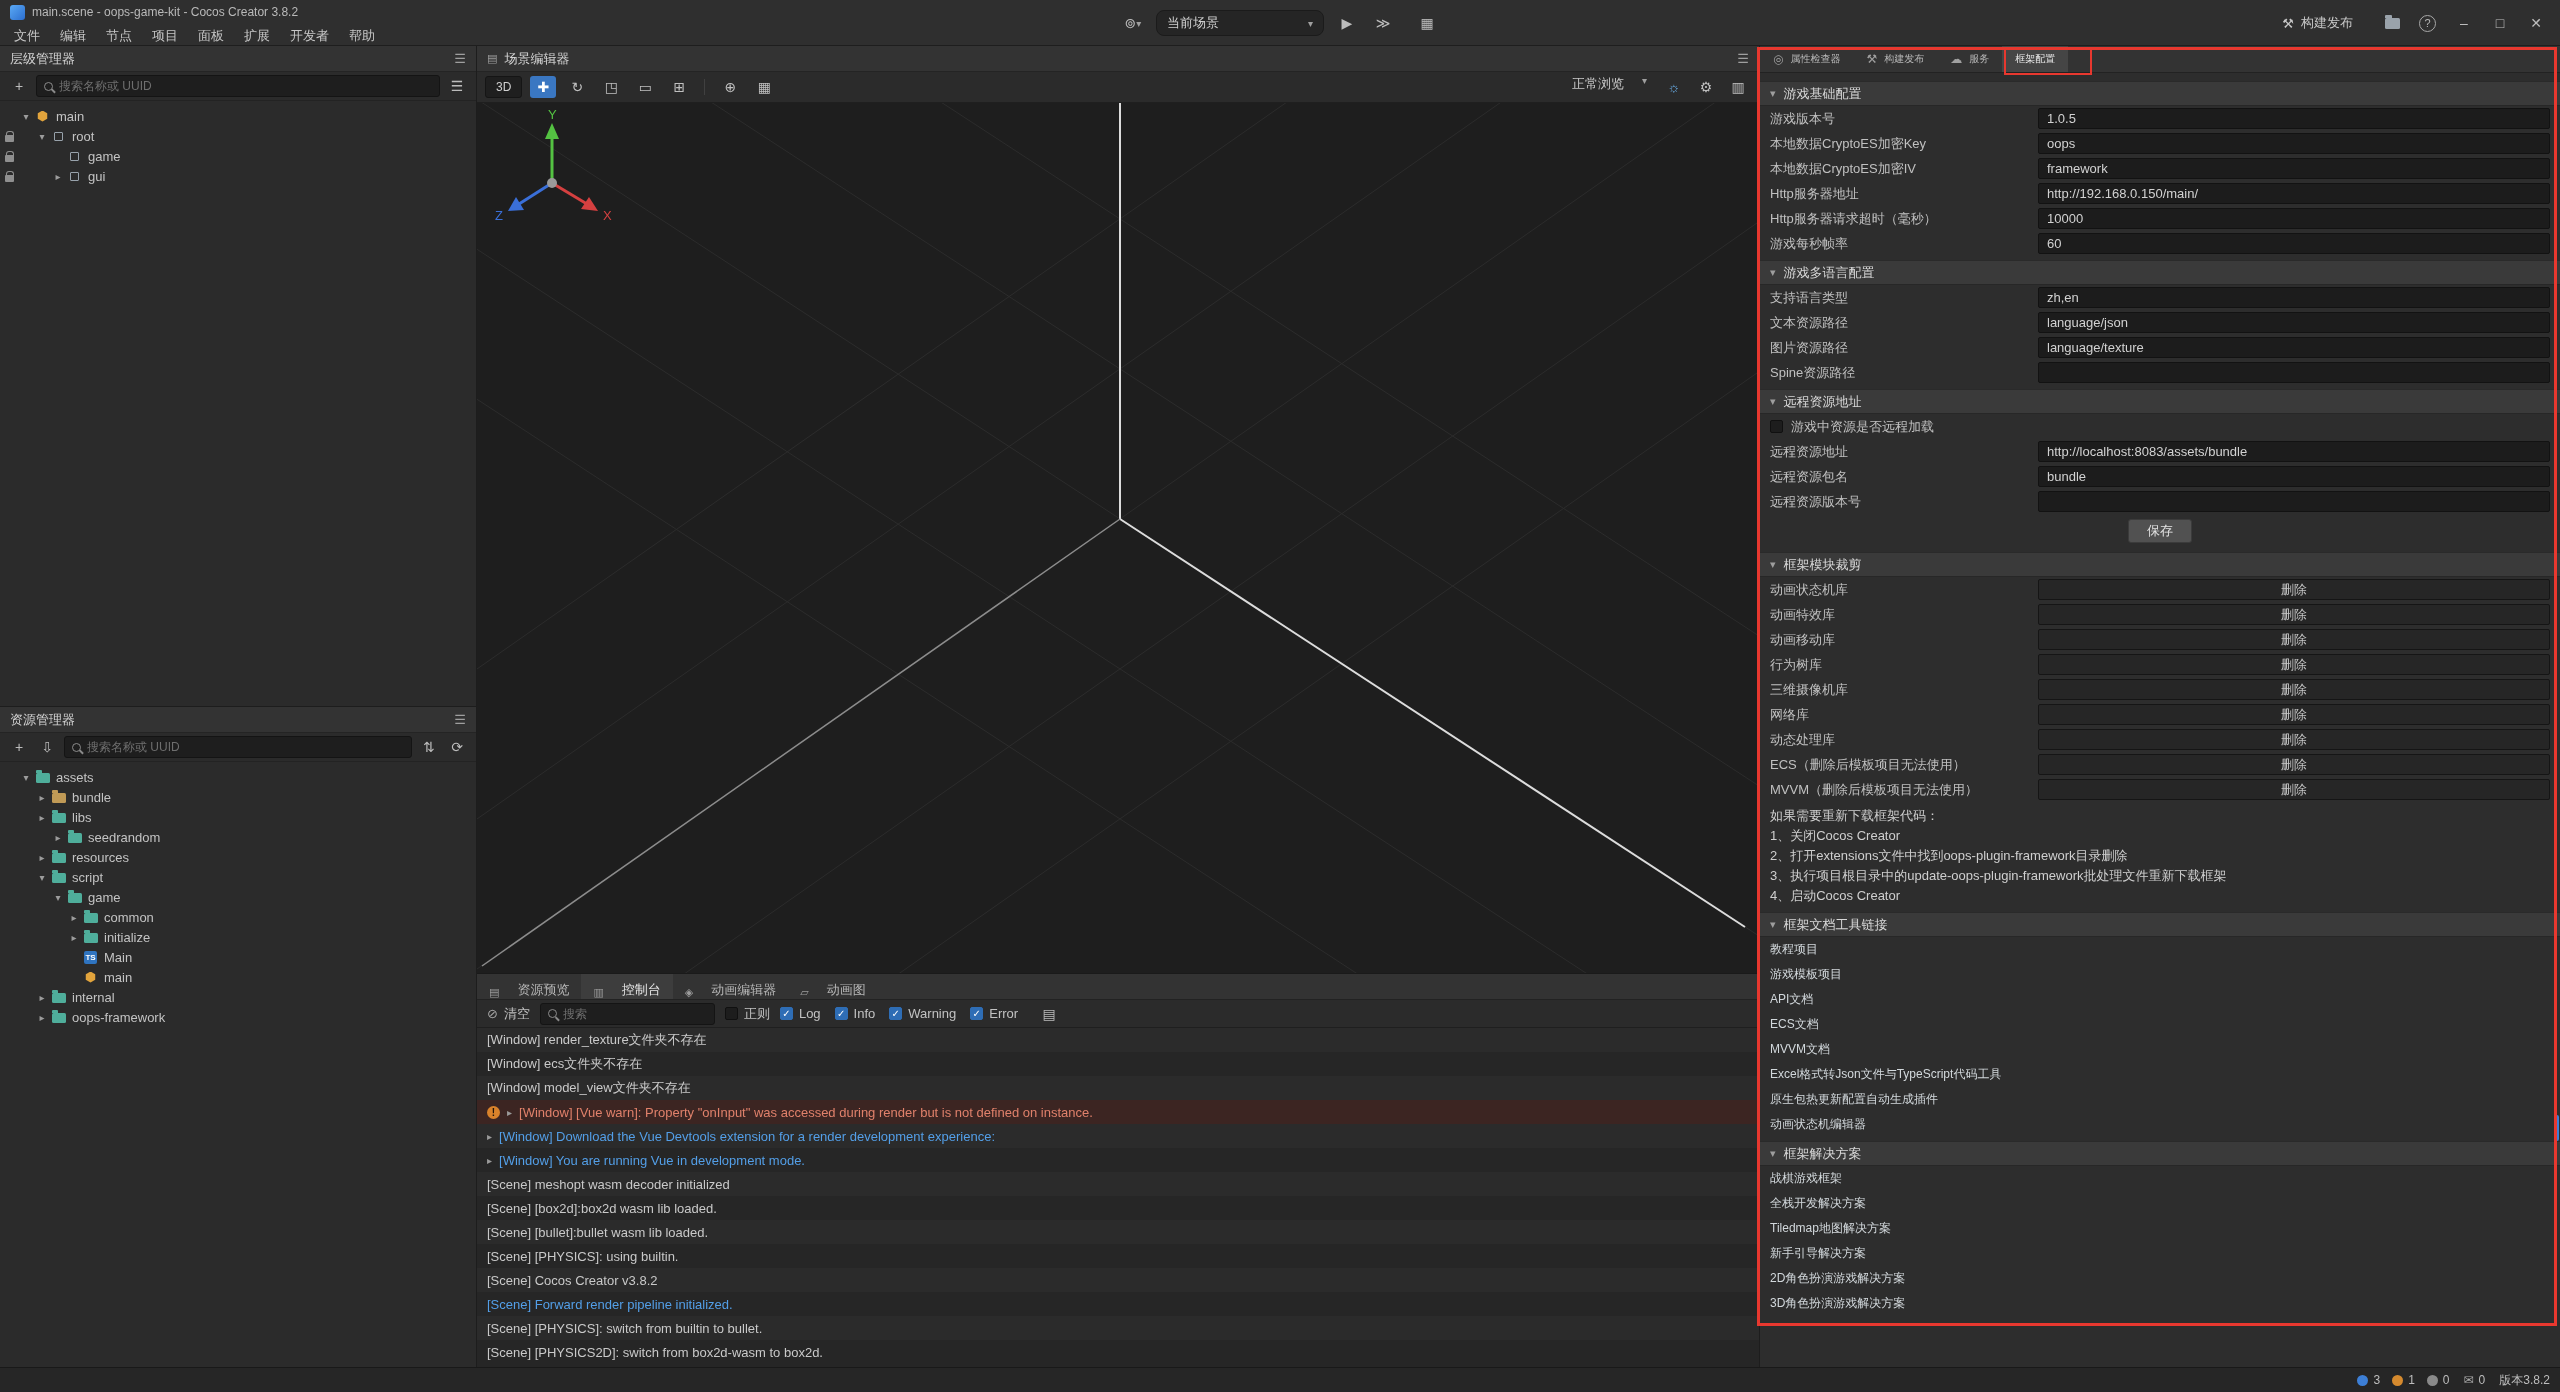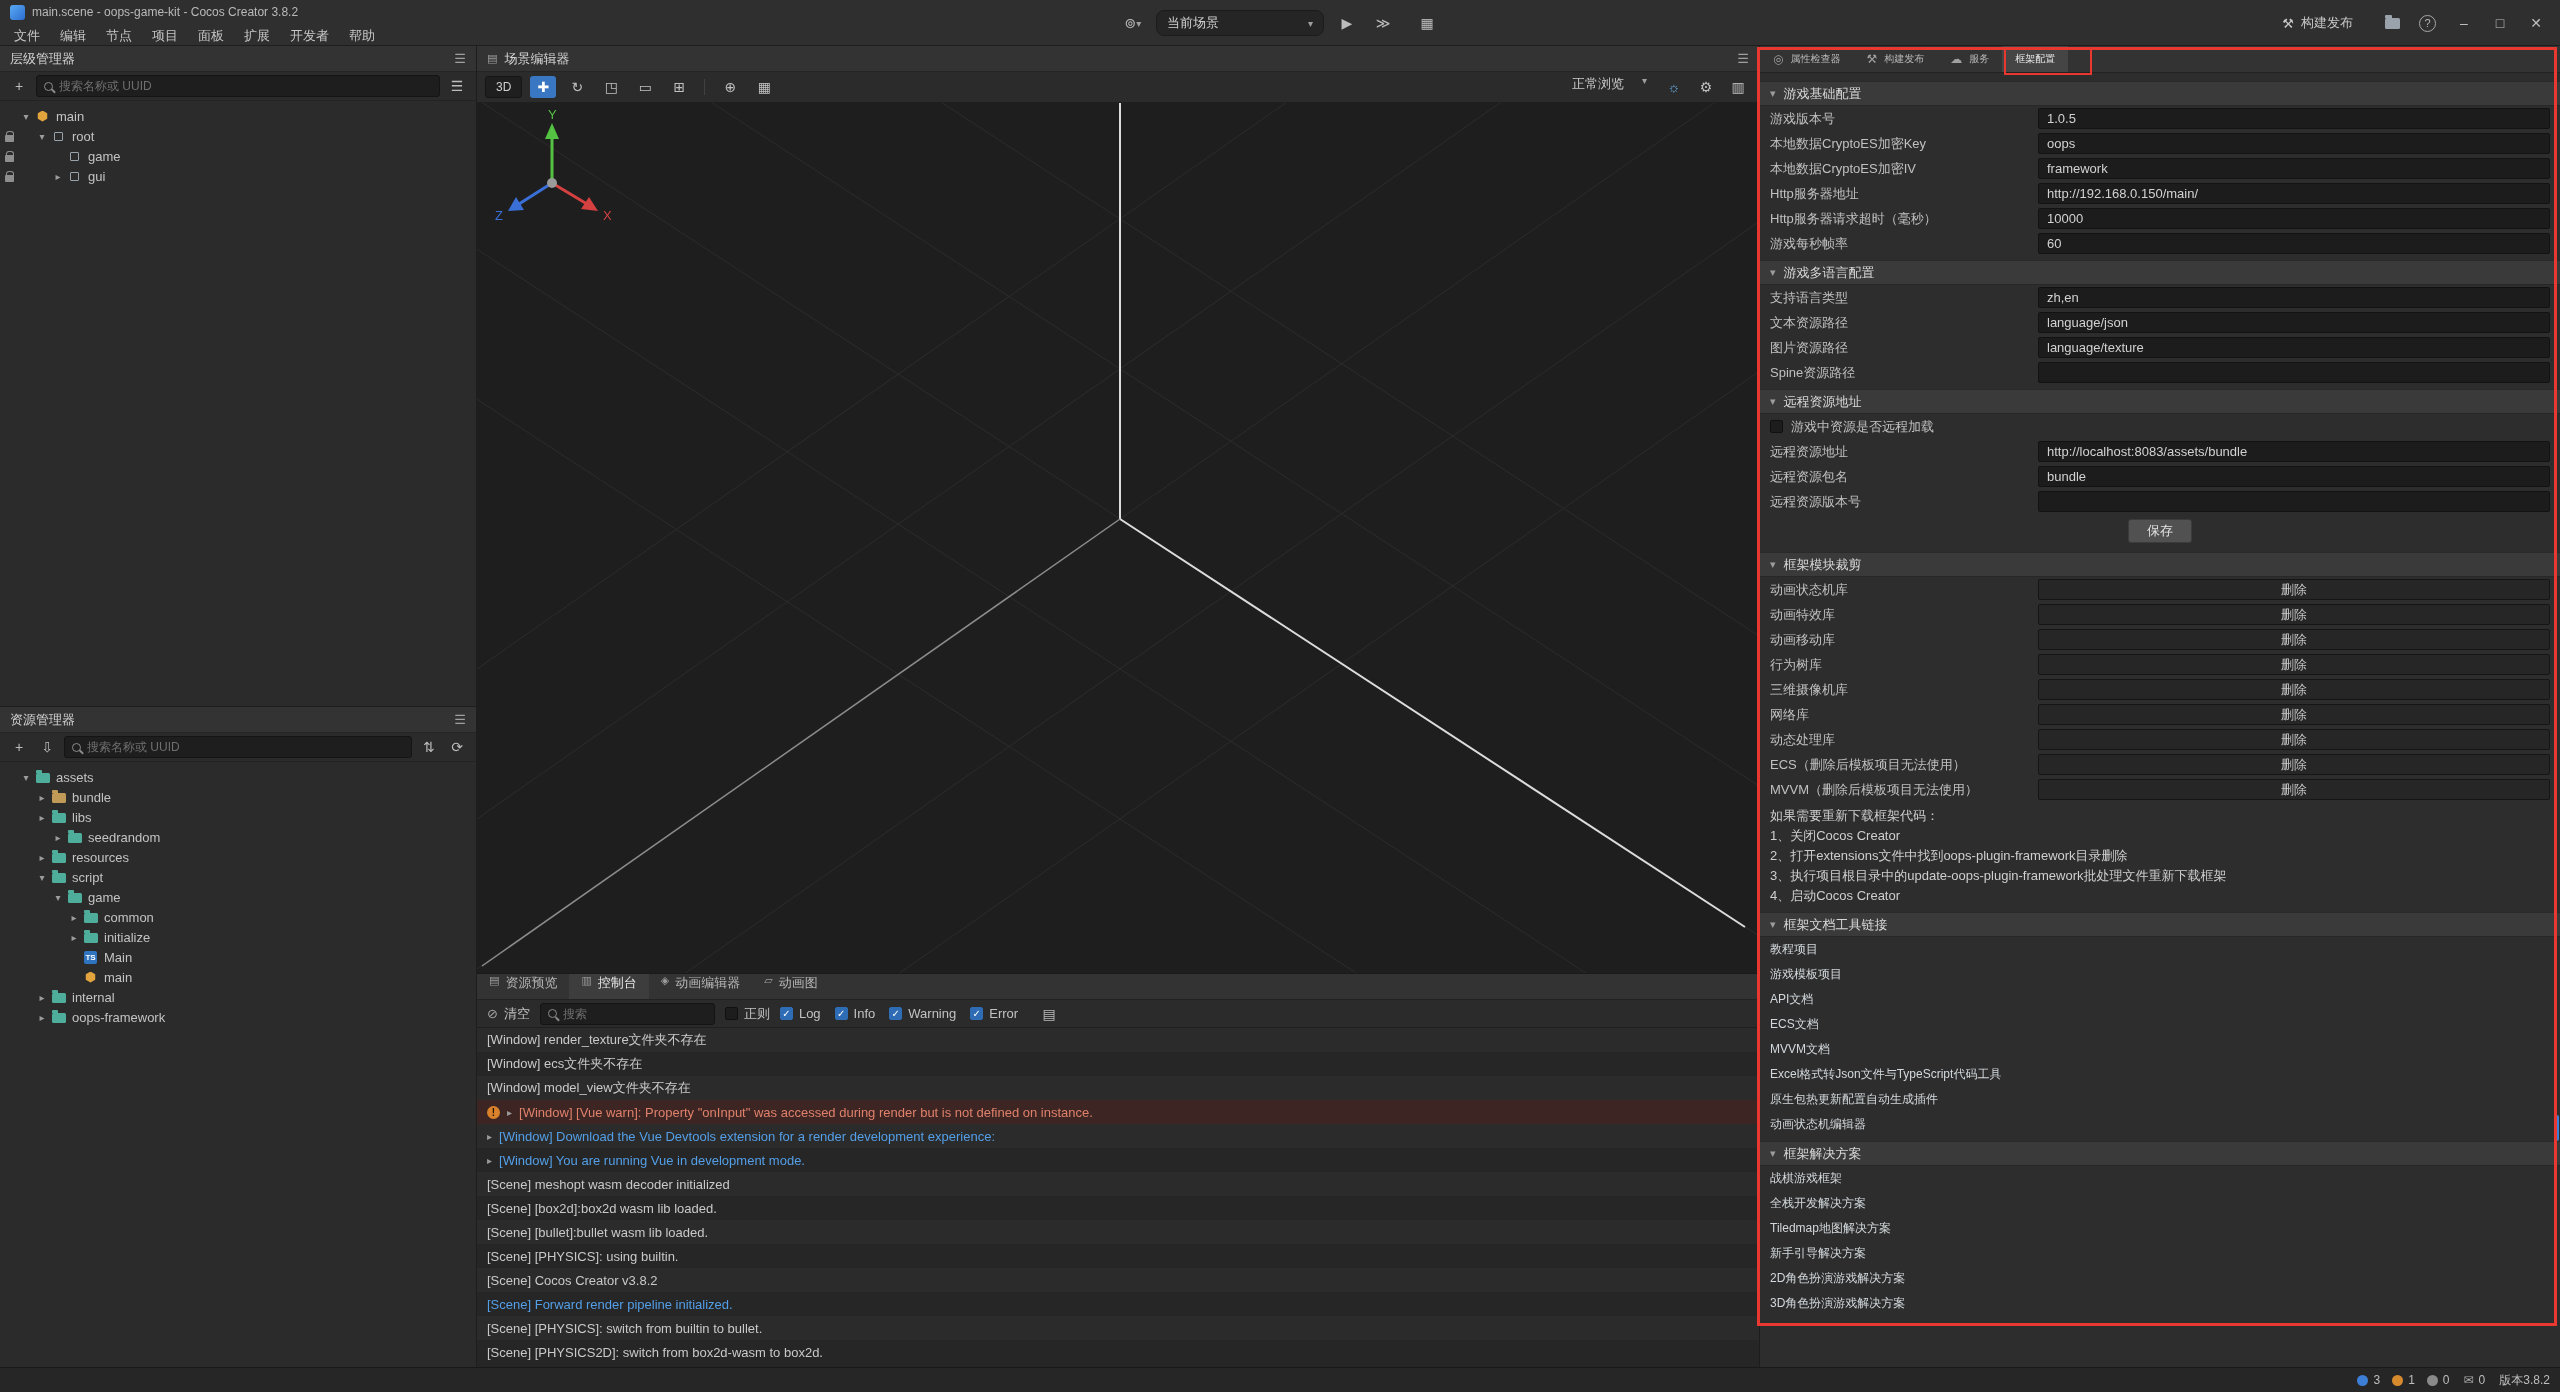--- a/index.html
+++ b/index.html
@@ -67,21 +67,21 @@
   .ti-bulb::before{content:"☼"}
   .bulb-on{color:#6db5f2}
   .view-select{display:flex;gap:18px;font-size:13px;color:#c8c8c8;padding:0 8px;height:24px}
   .scene-right{margin-left:auto;display:flex;align-items:center;gap:6px}
   #viewport{flex:1;position:relative;background:#1e1e1e;overflow:hidden}
   #viewport svg{position:absolute;left:0;top:0}
   #axis-gizmo{position:absolute;right:70px;top:36px}
   
   #console{position:absolute;left:477px;top:973px;width:1283px;height:394px;background:#262626;display:flex;flex-direction:column;border-right:1px solid #1d1d1d;border-top:1px solid #1a1a1a}
   .console-tabs{height:26px;background:#333;display:flex;align-items:center;border-bottom:1px solid #222;flex:none}
-  .c-tab{display:flex;align-items:flex-start;gap:6px;height:100%;padding:0 12px;font-size:13px;color:#b5b5b5}
+  .c-tab{display:flex;align-items:flex-end;gap:18px;height:100%;padding:0 12px;font-size:13px;color:#b5b5b5}
   .c-tab.active{background:#3d3d3d;color:#e6e6e6}
   .c-tab-ic{font-size:11px;color:#9c9c9c}
   .c-tab-ic.preview::before{content:"▤"} .c-tab-ic.console::before{content:"▥"}
   .c-tab-ic.anim::before{content:"◈"} .c-tab-ic.animgraph::before{content:"▱"}
   .console-toolbar{height:28px;display:flex;align-items:center;gap:10px;padding:0 10px;border-bottom:1px solid #1f1f1f;flex:none;background:#2b2b2b}
   .clear-btn{display:flex;align-items:center;gap:6px;font-size:13px;color:#c2c2c2}
   .clear-ic{font-size:13px;color:#a8a8a8}
   .console-search{width:175px;flex:none}
   .filter{display:flex;align-items:center;gap:6px;font-size:13px;color:#c2c2c2}
   .cb{width:13px;height:13px;background:#1d1d1d;border:1px solid #101010;border-radius:2px;display:inline-flex;align-items:center;justify-content:center;flex:none}

